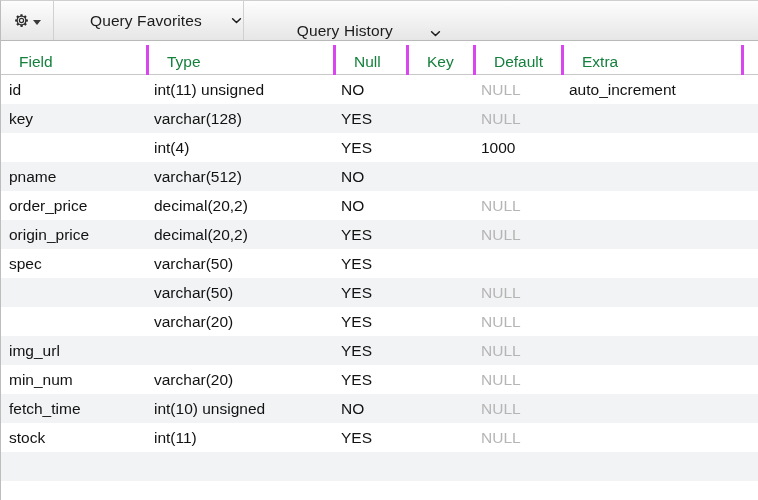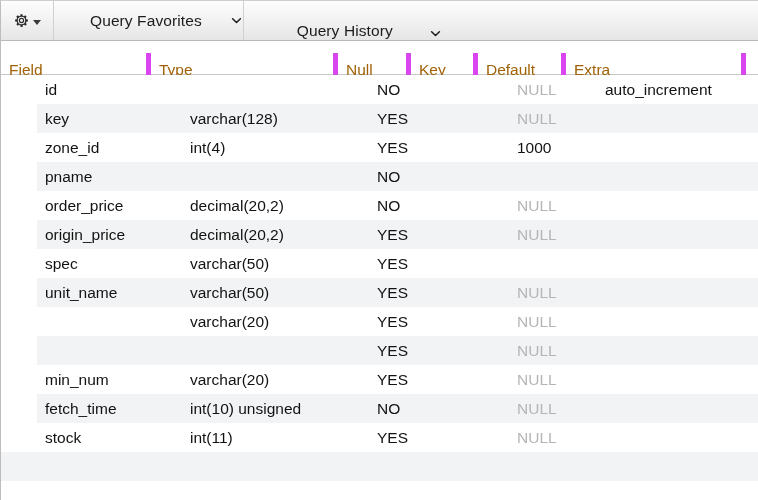--- a/index.html
+++ b/index.html
@@ -100,35 +100,35 @@
 
   .head-row {
     position: relative;
     height: 34px;
     background: #ffffff;
     border-bottom: 1px solid #c8c8c8;
     box-sizing: border-box;
   }
   .head-cell {
     position: absolute;
-    top: 12px;
+    top: 4px;
     height: 33px;
     display: flex;
     align-items: center;
     box-sizing: border-box;
     font-size: 15.5px;
-    color: #a16207;
-    padding-left: 8px;
+    color: #15803d;
+    padding-left: 18px;
     white-space: nowrap;
     overflow: hidden;
     cursor: default;
   }
-  .head-cell.divided { border-left: 5px solid #d946ef; }
-
-  .rows { position: relative; padding-left: 36px; }
+  .head-cell.divided { border-left: 3px solid #d946ef; }
+
+  .rows { position: relative; }
 
   .row {
     position: relative;
     height: 29px;
     box-sizing: border-box;
   }
   .row.odd  { background: #ffffff; }
   .row.even { background: #f2f3f4; }
 
   .cell {
@@ -208,42 +208,43 @@
       <div class="head-cell c-null divided">Null</div>
       <div class="head-cell c-key divided">Key</div>
       <div class="head-cell c-extra divided">Extra</div>
       <div class="head-cell c-default divided">Default</div>
       <div class="head-cell c-last divided"></div>
     </div>
 
     <div class="rows" id="rows">
         <div class="row odd">
           <div class="cell c-field">id</div>
+          <div class="cell c-type">int(11) unsigned</div>
           <div class="cell c-null">NO</div>
           <div class="cell c-default null-val">NULL</div>
           <div class="cell c-extra">auto_increment</div>
         </div>
         <div class="row even">
           <div class="cell c-field">key</div>
           <div class="cell c-type">varchar(128)</div>
           <div class="cell c-null">YES</div>
           <div class="cell c-key"></div>
           <div class="cell c-default null-val">NULL</div>
           <div class="cell c-extra"></div>
         </div>
         <div class="row odd">
-          <div class="cell c-field">zone_id</div>
           <div class="cell c-type">int(4)</div>
           <div class="cell c-null">YES</div>
           <div class="cell c-key"></div>
           <div class="cell c-default">1000</div>
           <div class="cell c-extra"></div>
         </div>
         <div class="row even">
           <div class="cell c-field">pname</div>
+          <div class="cell c-type">varchar(512)</div>
           <div class="cell c-null">NO</div>
           <div class="cell c-key"></div>
           <div class="cell c-default"></div>
           <div class="cell c-extra"></div>
         </div>
         <div class="row odd">
           <div class="cell c-field">order_price</div>
           <div class="cell c-type">decimal(20,2)</div>
           <div class="cell c-null">NO</div>
           <div class="cell c-key"></div>
@@ -260,35 +261,35 @@
         </div>
         <div class="row odd">
           <div class="cell c-field">spec</div>
           <div class="cell c-type">varchar(50)</div>
           <div class="cell c-null">YES</div>
           <div class="cell c-key"></div>
           <div class="cell c-default"></div>
           <div class="cell c-extra"></div>
         </div>
         <div class="row even">
-          <div class="cell c-field">unit_name</div>
           <div class="cell c-type">varchar(50)</div>
           <div class="cell c-null">YES</div>
           <div class="cell c-key"></div>
           <div class="cell c-default null-val">NULL</div>
           <div class="cell c-extra"></div>
         </div>
         <div class="row odd">
           <div class="cell c-type">varchar(20)</div>
           <div class="cell c-null">YES</div>
           <div class="cell c-key"></div>
           <div class="cell c-default null-val">NULL</div>
           <div class="cell c-extra"></div>
         </div>
         <div class="row even">
+          <div class="cell c-field">img_url</div>
           <div class="cell c-null">YES</div>
           <div class="cell c-key"></div>
           <div class="cell c-default null-val">NULL</div>
           <div class="cell c-extra"></div>
         </div>
         <div class="row odd">
           <div class="cell c-field">min_num</div>
           <div class="cell c-type">varchar(20)</div>
           <div class="cell c-null">YES</div>
           <div class="cell c-key"></div>

